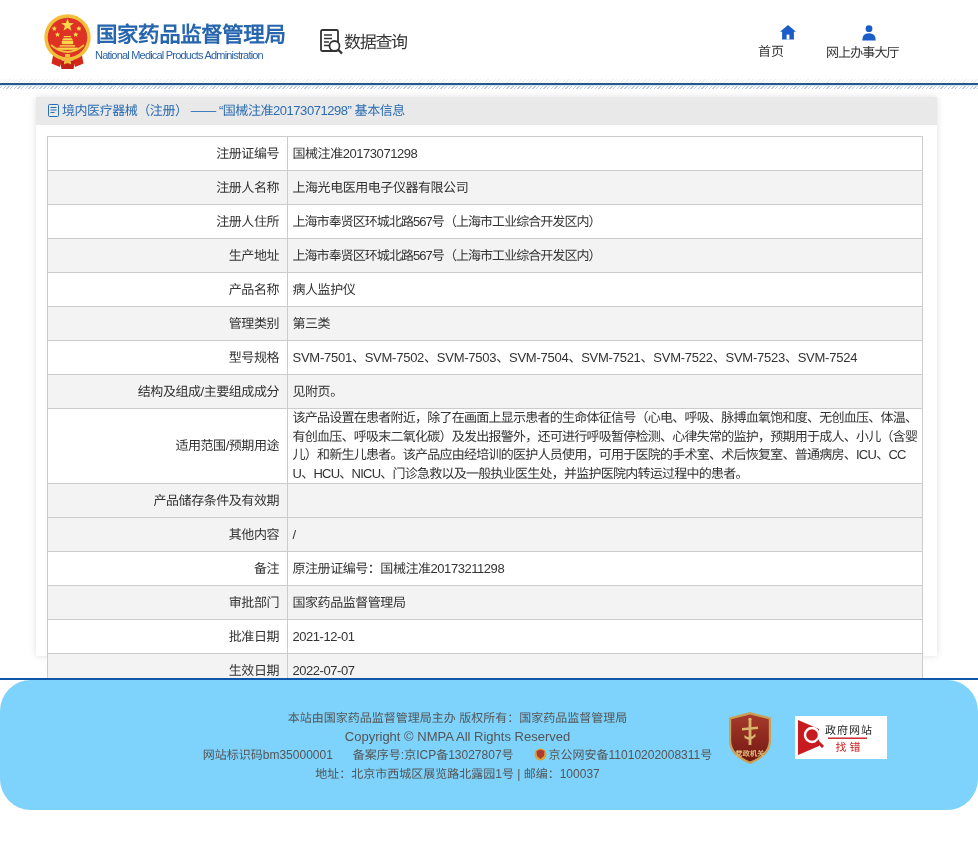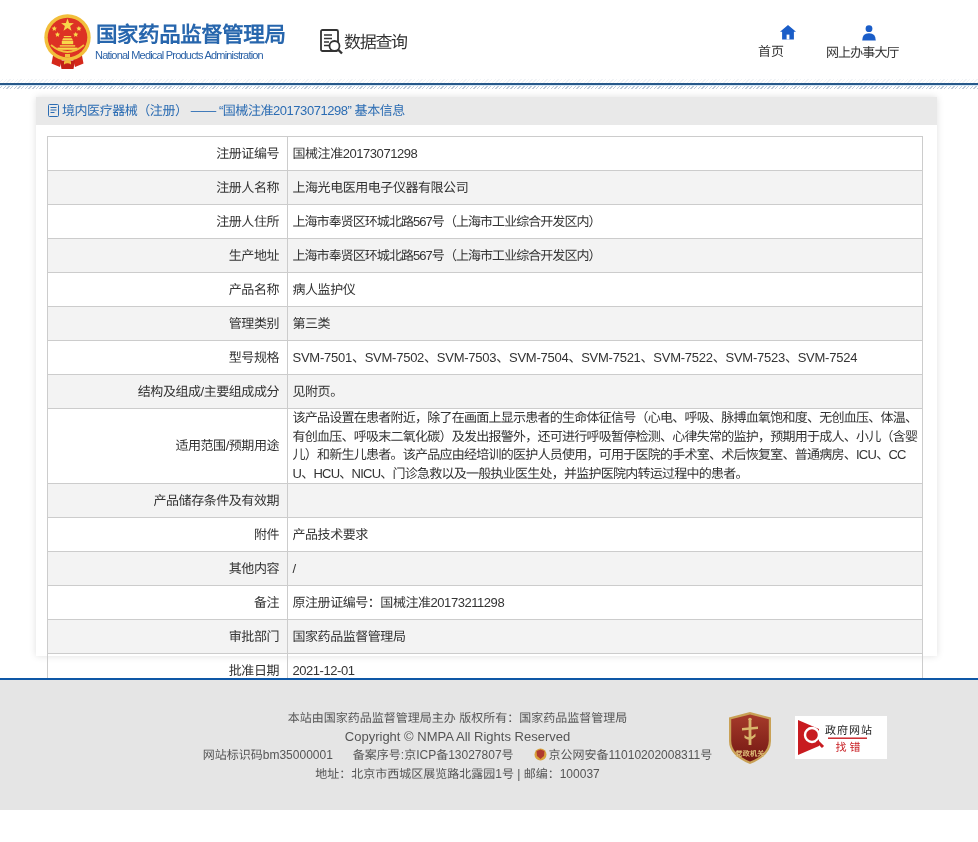--- a/index.html
+++ b/index.html
@@ -27,21 +27,21 @@
 .panel-title svg { vertical-align:-2px; margin-right:3px; }
 table.info { border-collapse:collapse; margin:11px 0 0 11px; width:876px; table-layout:fixed; font-size:13px; letter-spacing:-0.45px; color:#333; }
 table.info td { border:1px solid #ccc; height:34px; padding:0; line-height:16px; }
 table.info td.lbl { width:240px; text-align:right; padding-right:8px; color:#333; }
 table.info td.val { padding-left:4.5px; }
 table.info tr.g td { background:#f3f3f3; }
 table.info td.val.big { height:74px; line-height:18.5px; padding-right:2px; letter-spacing:-0.75px; word-break:break-all; }
 span.detail { color:#4a90d9; text-decoration:none; }
 
 .f-line { position:absolute; left:0; top:677.5px; width:978px; height:2.5px; background:#0e57a6; }
-.footer { position:absolute; left:0; top:680px; width:978px; height:130px; background:#e5e5e5; }
+.footer { position:absolute; left:0; top:680px; width:978px; height:130px; background:#7dd3fc;border-radius:31px; }
 .f-text { position:absolute; left:0; top:29px; width:915px; text-align:center; font-size:12px; color:#555; line-height:18.5px; }
 .f-text .ga { display:inline-block; width:13px; height:13px; vertical-align:-2px; margin-right:2px; }
 .badge1 { position:absolute; left:729px; top:32px; }
 .badge2 { position:absolute; left:795px; top:36px; width:92px; height:43px; background:#fff; }
 </style>
 </head>
 <body>
 <div class="header">
   <div class="emblem">
     <svg width="47" height="58" viewBox="0 0 47 58">
@@ -147,39 +147,39 @@
             <td class="val">见附页。</td>
           </tr>
       <tr>
             <td class="lbl">适用范围/预期用途</td>
             <td class="val big">该产品设置在患者附近，除了在画面上显示患者的生命体征信号（心电、呼吸、脉搏血氧饱和度、无创血压、体温、有创血压、呼吸末二氧化碳）及发出报警外，还可进行呼吸暂停检测、心律失常的监护，预期用于成人、小儿（含婴儿）和新生儿患者。该产品应由经培训的医护人员使用，可用于医院的手术室、术后恢复室、普通病房、ICU、CCU、HCU、NICU、门诊急救以及一般执业医生处，并监护医院内转运过程中的患者。</td>
           </tr>
       <tr class="g">
             <td class="lbl">产品储存条件及有效期</td>
             <td class="val"></td>
           </tr>
-      <tr>
-            <td class="lbl">附件</td>
-            <td class="val">产品技术要求</td>
-          </tr>
       <tr class="g">
             <td class="lbl">其他内容</td>
             <td class="val">/</td>
           </tr>
       <tr>
             <td class="lbl">备注</td>
             <td class="val">原注册证编号：国械注准20173211298</td>
           </tr>
       <tr class="g">
             <td class="lbl">审批部门</td>
             <td class="val">国家药品监督管理局</td>
           </tr>
       <tr>
             <td class="lbl">批准日期</td>
             <td class="val">2021-12-01</td>
+          </tr>
+      <tr class="g">
+            <td class="lbl">生效日期</td>
+            <td class="val">2022-07-07</td>
           </tr>
       <tr class="g">
             <td class="lbl">变更情况</td>
             <td class="val">2019-08-26 见产品变更对比表。</td>
           </tr>
       <tr>
             <td class="lbl"><svg width="10" height="12" viewBox="0 0 10 12" style="vertical-align:-1px">
                 <circle cx="5" cy="5" r="4.6" fill="#3a3f47"></circle>
                 <path d="M2.5 8.5 L1.8 11 L4.6 9.4 Z" fill="#3a3f47"></path>
               </svg>注</td>

